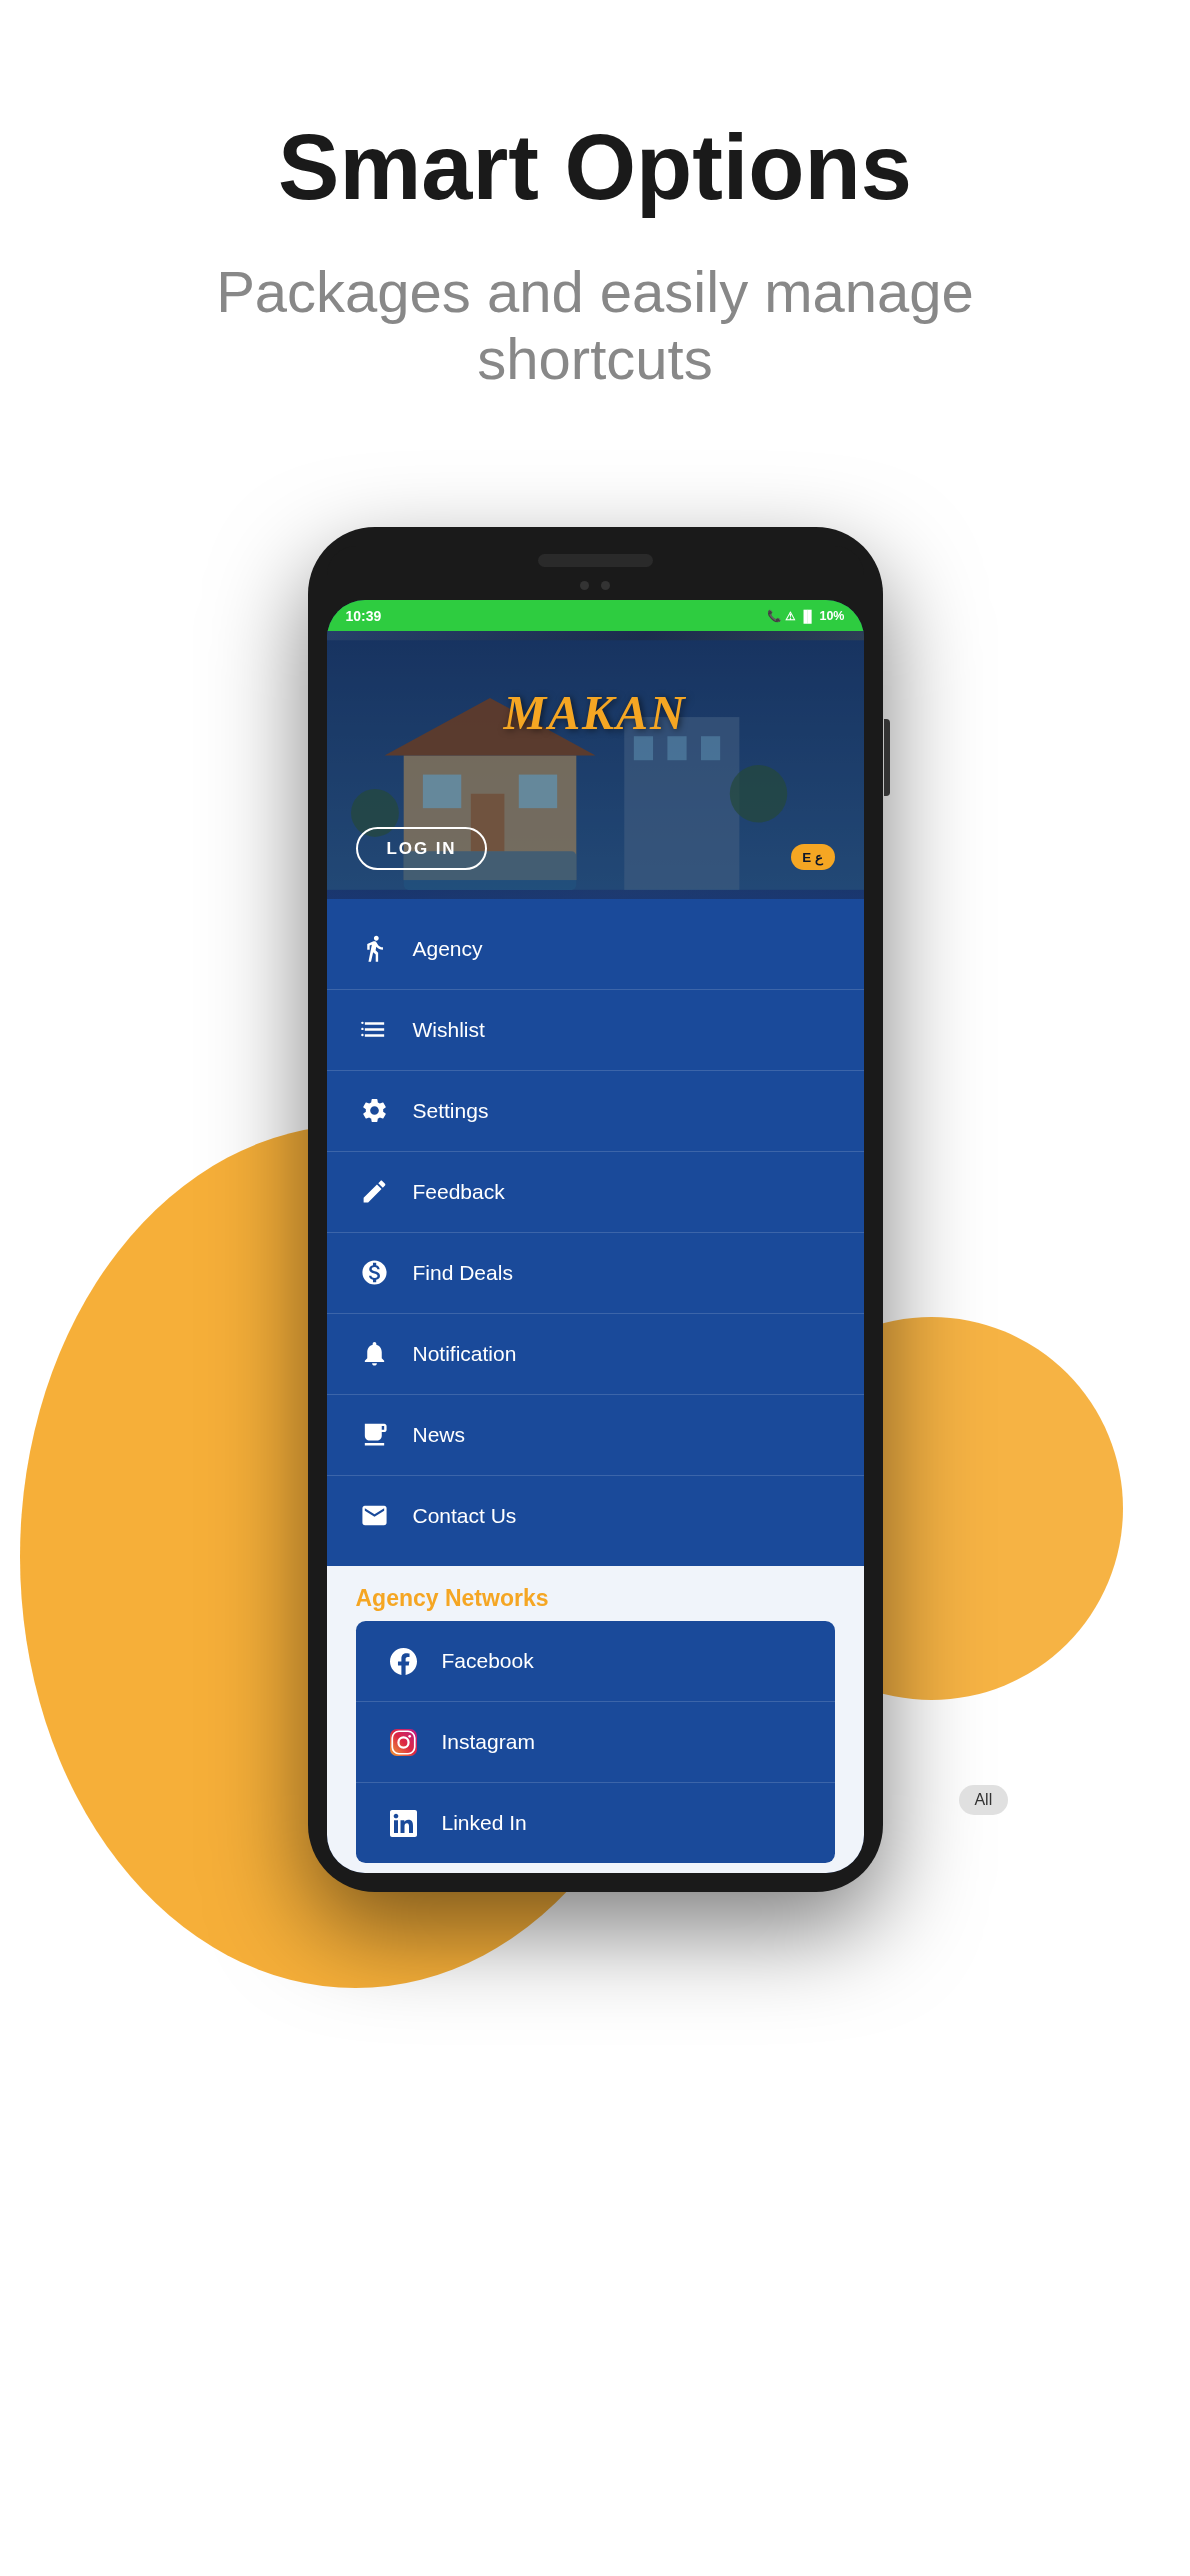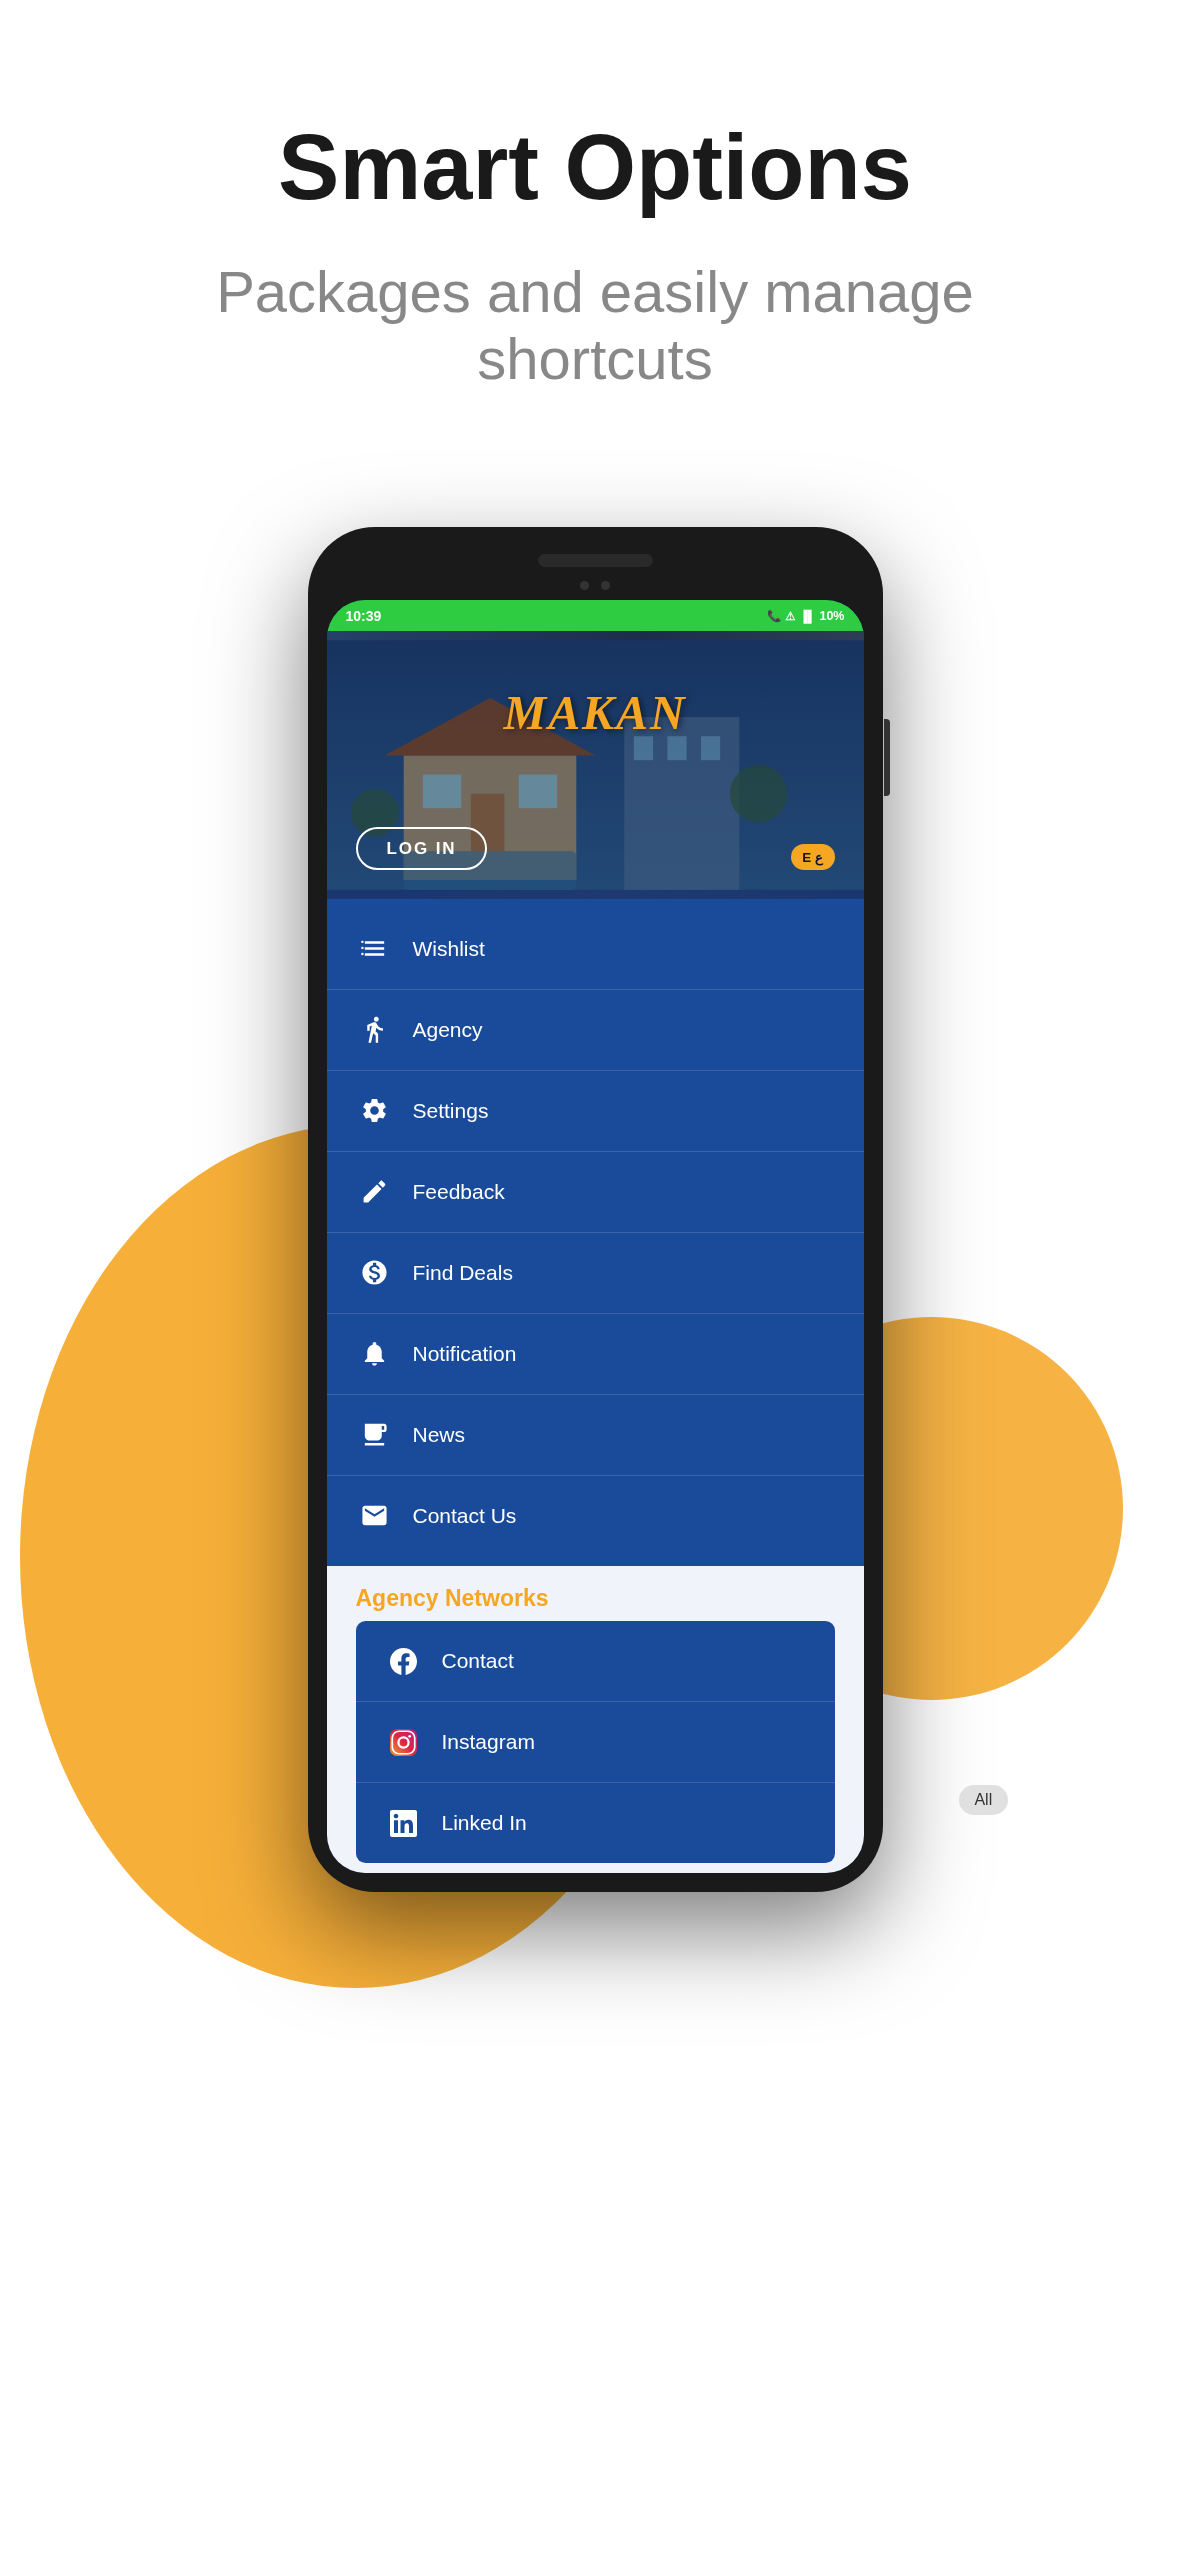--- a/index.html
+++ b/index.html
@@ -400,36 +400,36 @@
           <button class="login-btn">LOG IN</button>
 
           <div class="lang-toggle">E ع</div>
         </div>
 
         <div class="menu-area">
 
           <div class="menu-item">
             <div class="menu-icon">
               <svg viewBox="0 0 24 24" xmlns="http://www.w3.org/2000/svg">
+                <path d="M13.5 5.5c1.1 0 2-.9 2-2s-.9-2-2-2-2 .9-2 2 .9 2 2 2zM9.8 8.9L7 23h2.1l1.8-8 2.1 2v6h2v-7.5l-2.1-2 .6-3C14.8 12 16.8 13 19 13v-2c-1.9 0-3.5-1-4.3-2.4l-1-1.6c-.4-.6-1-1-1.7-1-.3 0-.5.1-.8.1L6 8.3V13h2V9.6l1.8-.7"></path>
+              </svg>
+            </div>
+            <span class="menu-label">Agency</span>
+          </div>
+
+          <div class="menu-item">
+            <div class="menu-icon">
+              <svg viewBox="0 0 24 24" xmlns="http://www.w3.org/2000/svg">
                 <path d="M4 6h16v2H4zm0 5h16v2H4zm0 5h16v2H4z"></path>
                 <rect x="1" y="5.5" width="2" height="2" rx="1"></rect>
                 <rect x="1" y="10.5" width="2" height="2" rx="1"></rect>
                 <rect x="1" y="15.5" width="2" height="2" rx="1"></rect>
               </svg>
             </div>
             <span class="menu-label">Wishlist</span>
-          </div>
-
-          <div class="menu-item">
-            <div class="menu-icon">
-              <svg viewBox="0 0 24 24" xmlns="http://www.w3.org/2000/svg">
-                <path d="M13.5 5.5c1.1 0 2-.9 2-2s-.9-2-2-2-2 .9-2 2 .9 2 2 2zM9.8 8.9L7 23h2.1l1.8-8 2.1 2v6h2v-7.5l-2.1-2 .6-3C14.8 12 16.8 13 19 13v-2c-1.9 0-3.5-1-4.3-2.4l-1-1.6c-.4-.6-1-1-1.7-1-.3 0-.5.1-.8.1L6 8.3V13h2V9.6l1.8-.7"></path>
-              </svg>
-            </div>
-            <span class="menu-label">Agency</span>
           </div>
 
           <div class="menu-item">
             <div class="menu-icon">
               <svg viewBox="0 0 24 24" xmlns="http://www.w3.org/2000/svg">
                 <path d="M19.14,12.94c0.04-0.3,0.06-0.61,0.06-0.94c0-0.32-0.02-0.64-0.07-0.94l2.03-1.58c0.18-0.14,0.23-0.41,0.12-0.61 l-1.92-3.32c-0.12-0.22-0.37-0.29-0.59-0.22l-2.39,0.96c-0.5-0.38-1.03-0.7-1.62-0.94L14.4,2.81c-0.04-0.24-0.24-0.41-0.48-0.41 h-3.84c-0.24,0-0.43,0.17-0.47,0.41L9.25,5.35C8.66,5.59,8.12,5.92,7.63,6.29L5.24,5.33c-0.22-0.08-0.47,0-0.59,0.22L2.74,8.87 C2.62,9.08,2.66,9.34,2.86,9.48l2.03,1.58C4.84,11.36,4.8,11.69,4.8,12s0.02,0.64,0.07,0.94l-2.03,1.58 c-0.18,0.14-0.23,0.41-0.12,0.61l1.92,3.32c0.12,0.22,0.37,0.29,0.59,0.22l2.39-0.96c0.5,0.38,1.03,0.7,1.62,0.94l0.36,2.54 c0.05,0.24,0.24,0.41,0.48,0.41h3.84c0.24,0,0.44-0.17,0.47-0.41l0.36-2.54c0.59-0.24,1.13-0.56,1.62-0.94l2.39,0.96 c0.22,0.08,0.47,0,0.59-0.22l1.92-3.32c0.12-0.22,0.07-0.47-0.12-0.61L19.14,12.94z M12,15.6c-1.98,0-3.6-1.62-3.6-3.6 s1.62-3.6,3.6-3.6s3.6,1.62,3.6,3.6S13.98,15.6,12,15.6z"></path>
               </svg>
             </div>
             <span class="menu-label">Settings</span>
           </div>
@@ -485,21 +485,21 @@
           <div class="social-title">Agency Networks</div>
 
           <div class="social-items">
 
             <div class="social-item">
               <div class="social-icon">
                 <svg viewBox="0 0 24 24" fill="white" width="27" height="27">
                   <path d="M24 12.073c0-6.627-5.373-12-12-12s-12 5.373-12 12c0 5.99 4.388 10.954 10.125 11.854v-8.385H7.078v-3.47h3.047V9.43c0-3.007 1.792-4.669 4.533-4.669 1.312 0 2.686.235 2.686.235v2.953H15.83c-1.491 0-1.956.925-1.956 1.874v2.25h3.328l-.532 3.47h-2.796v8.385C19.612 23.027 24 18.062 24 12.073z"></path>
                 </svg>
               </div>
-              <span class="social-label">Contact</span>
+              <span class="social-label">Facebook</span>
             </div>
 
             <div class="social-item">
               <div class="social-icon">
                 <svg viewBox="0 0 24 24" width="27" height="27">
                   <defs>
                     <linearGradient id="instaGrad" x1="0%" y1="100%" x2="100%" y2="0%">
                       <stop offset="0%" stop-color="#f09433"></stop>
                       <stop offset="25%" stop-color="#e6683c"></stop>
                       <stop offset="50%" stop-color="#dc2743"></stop>

